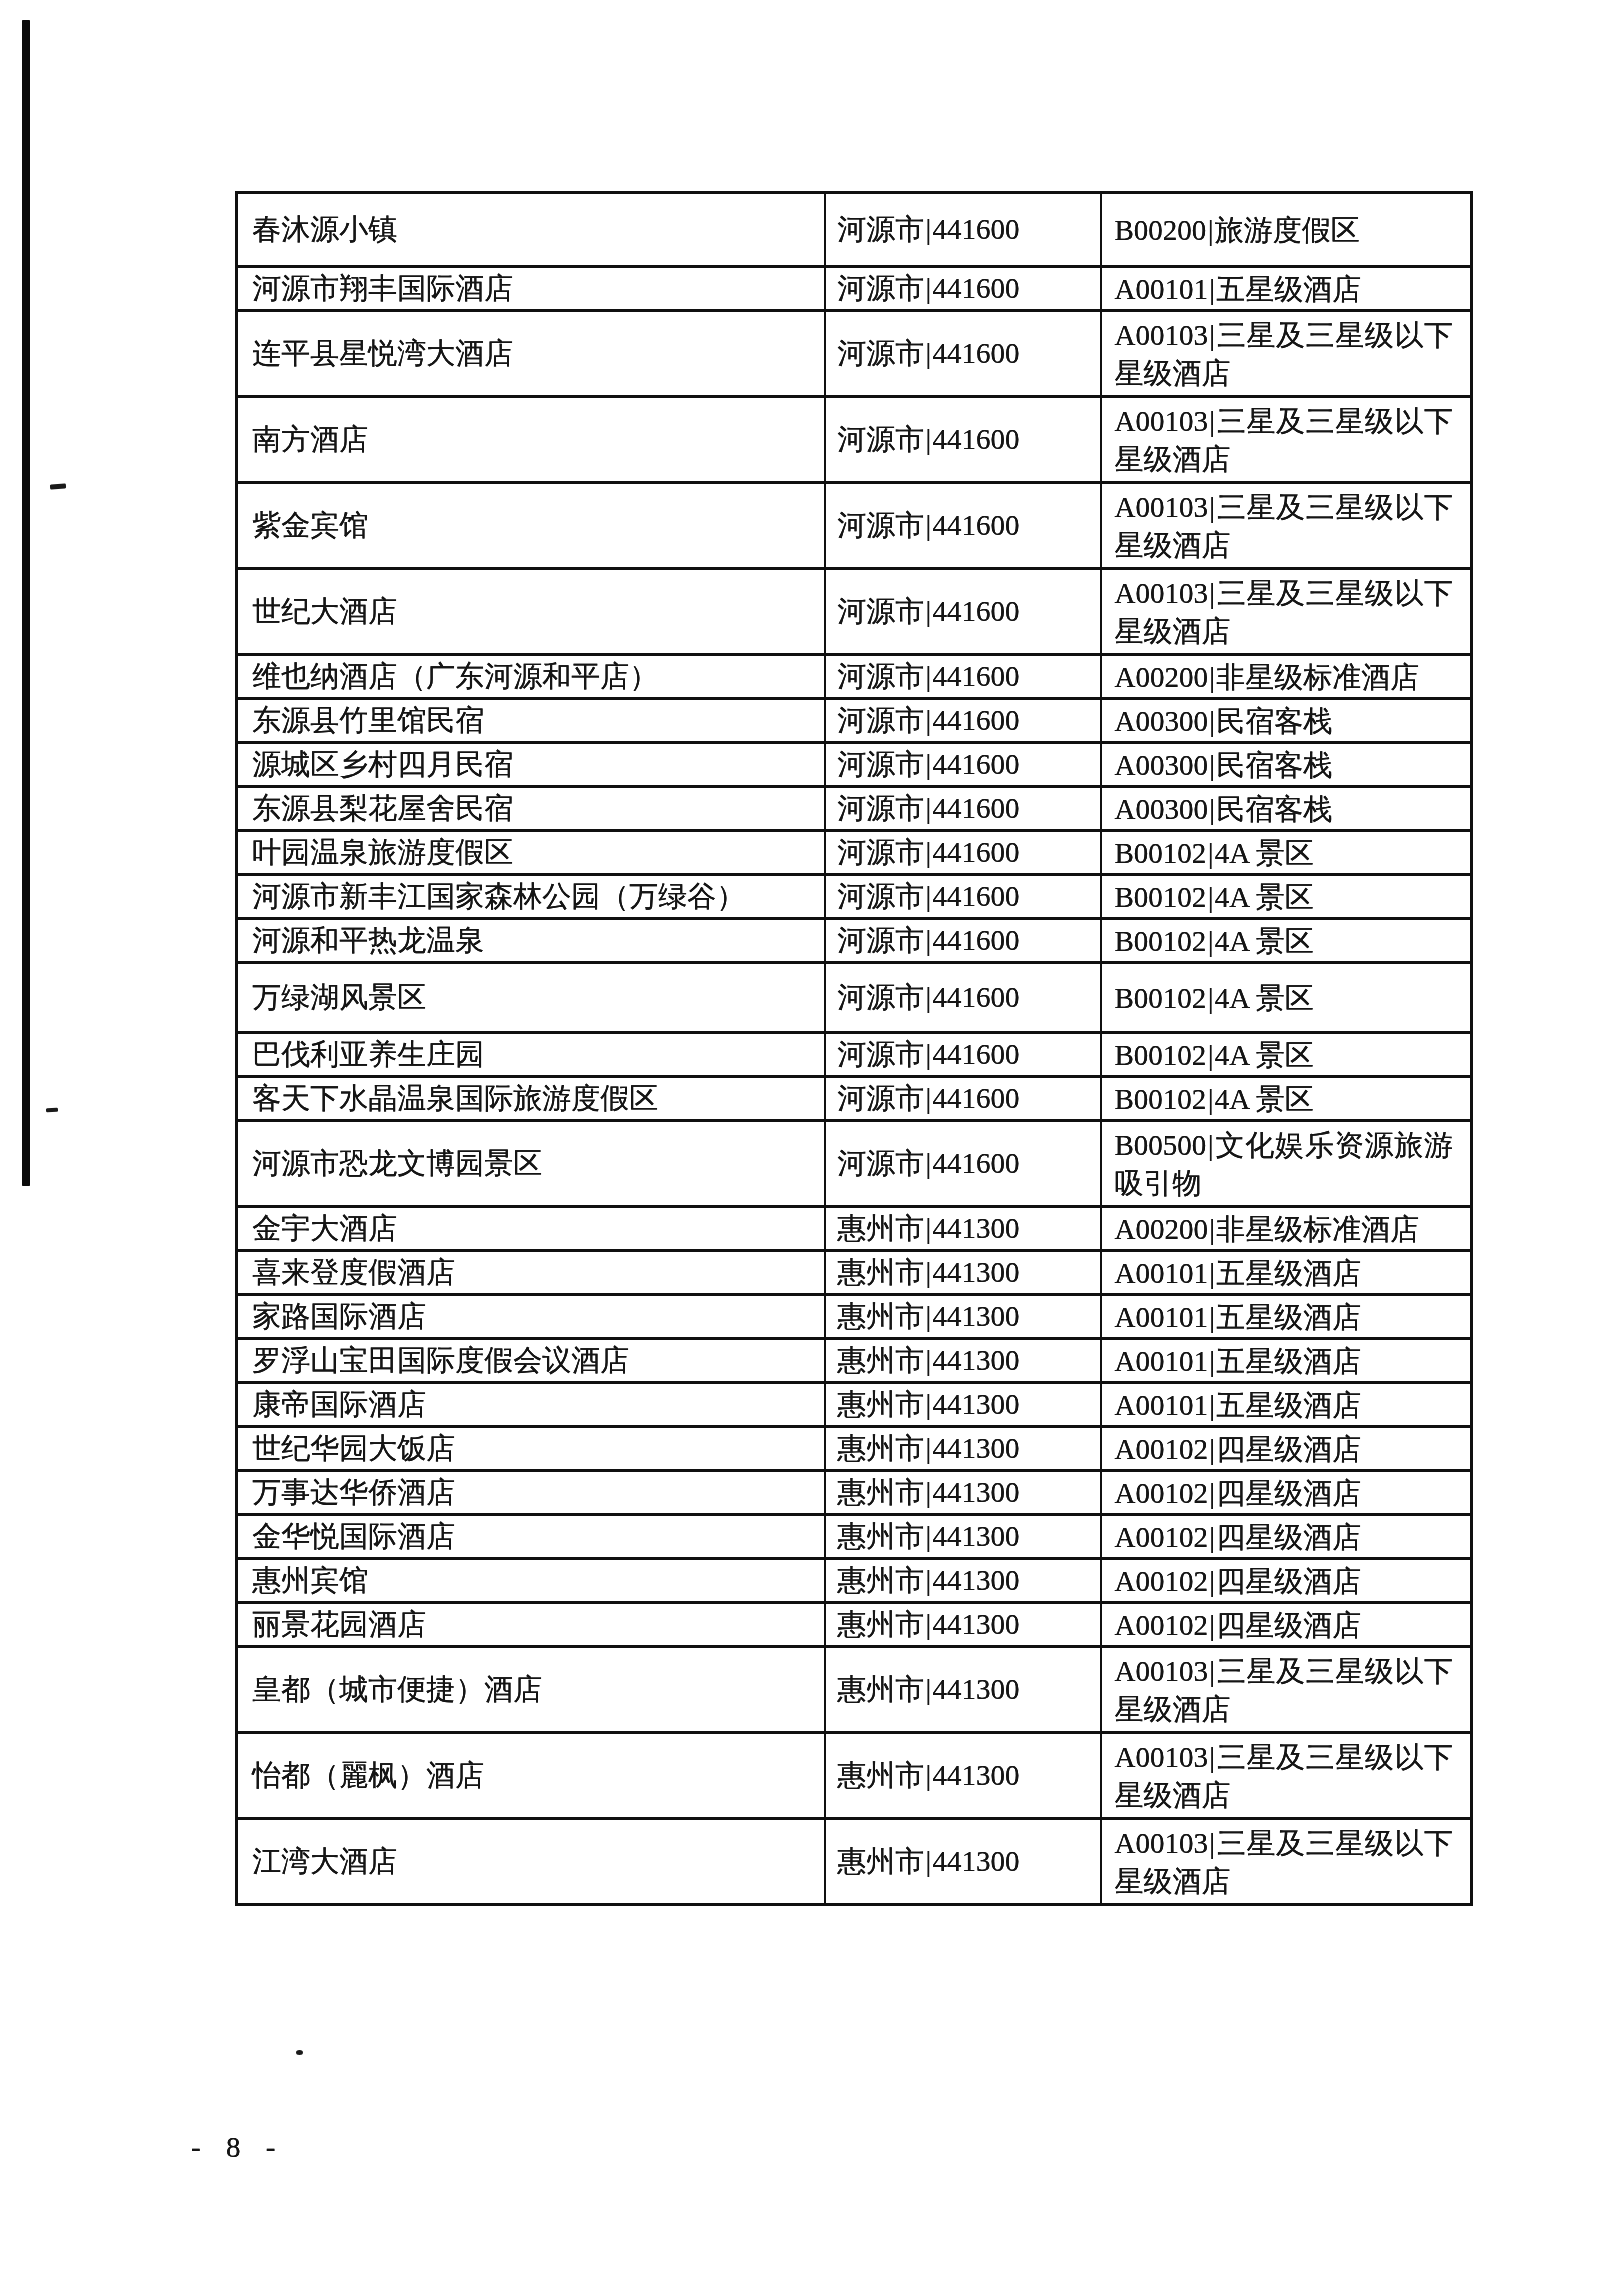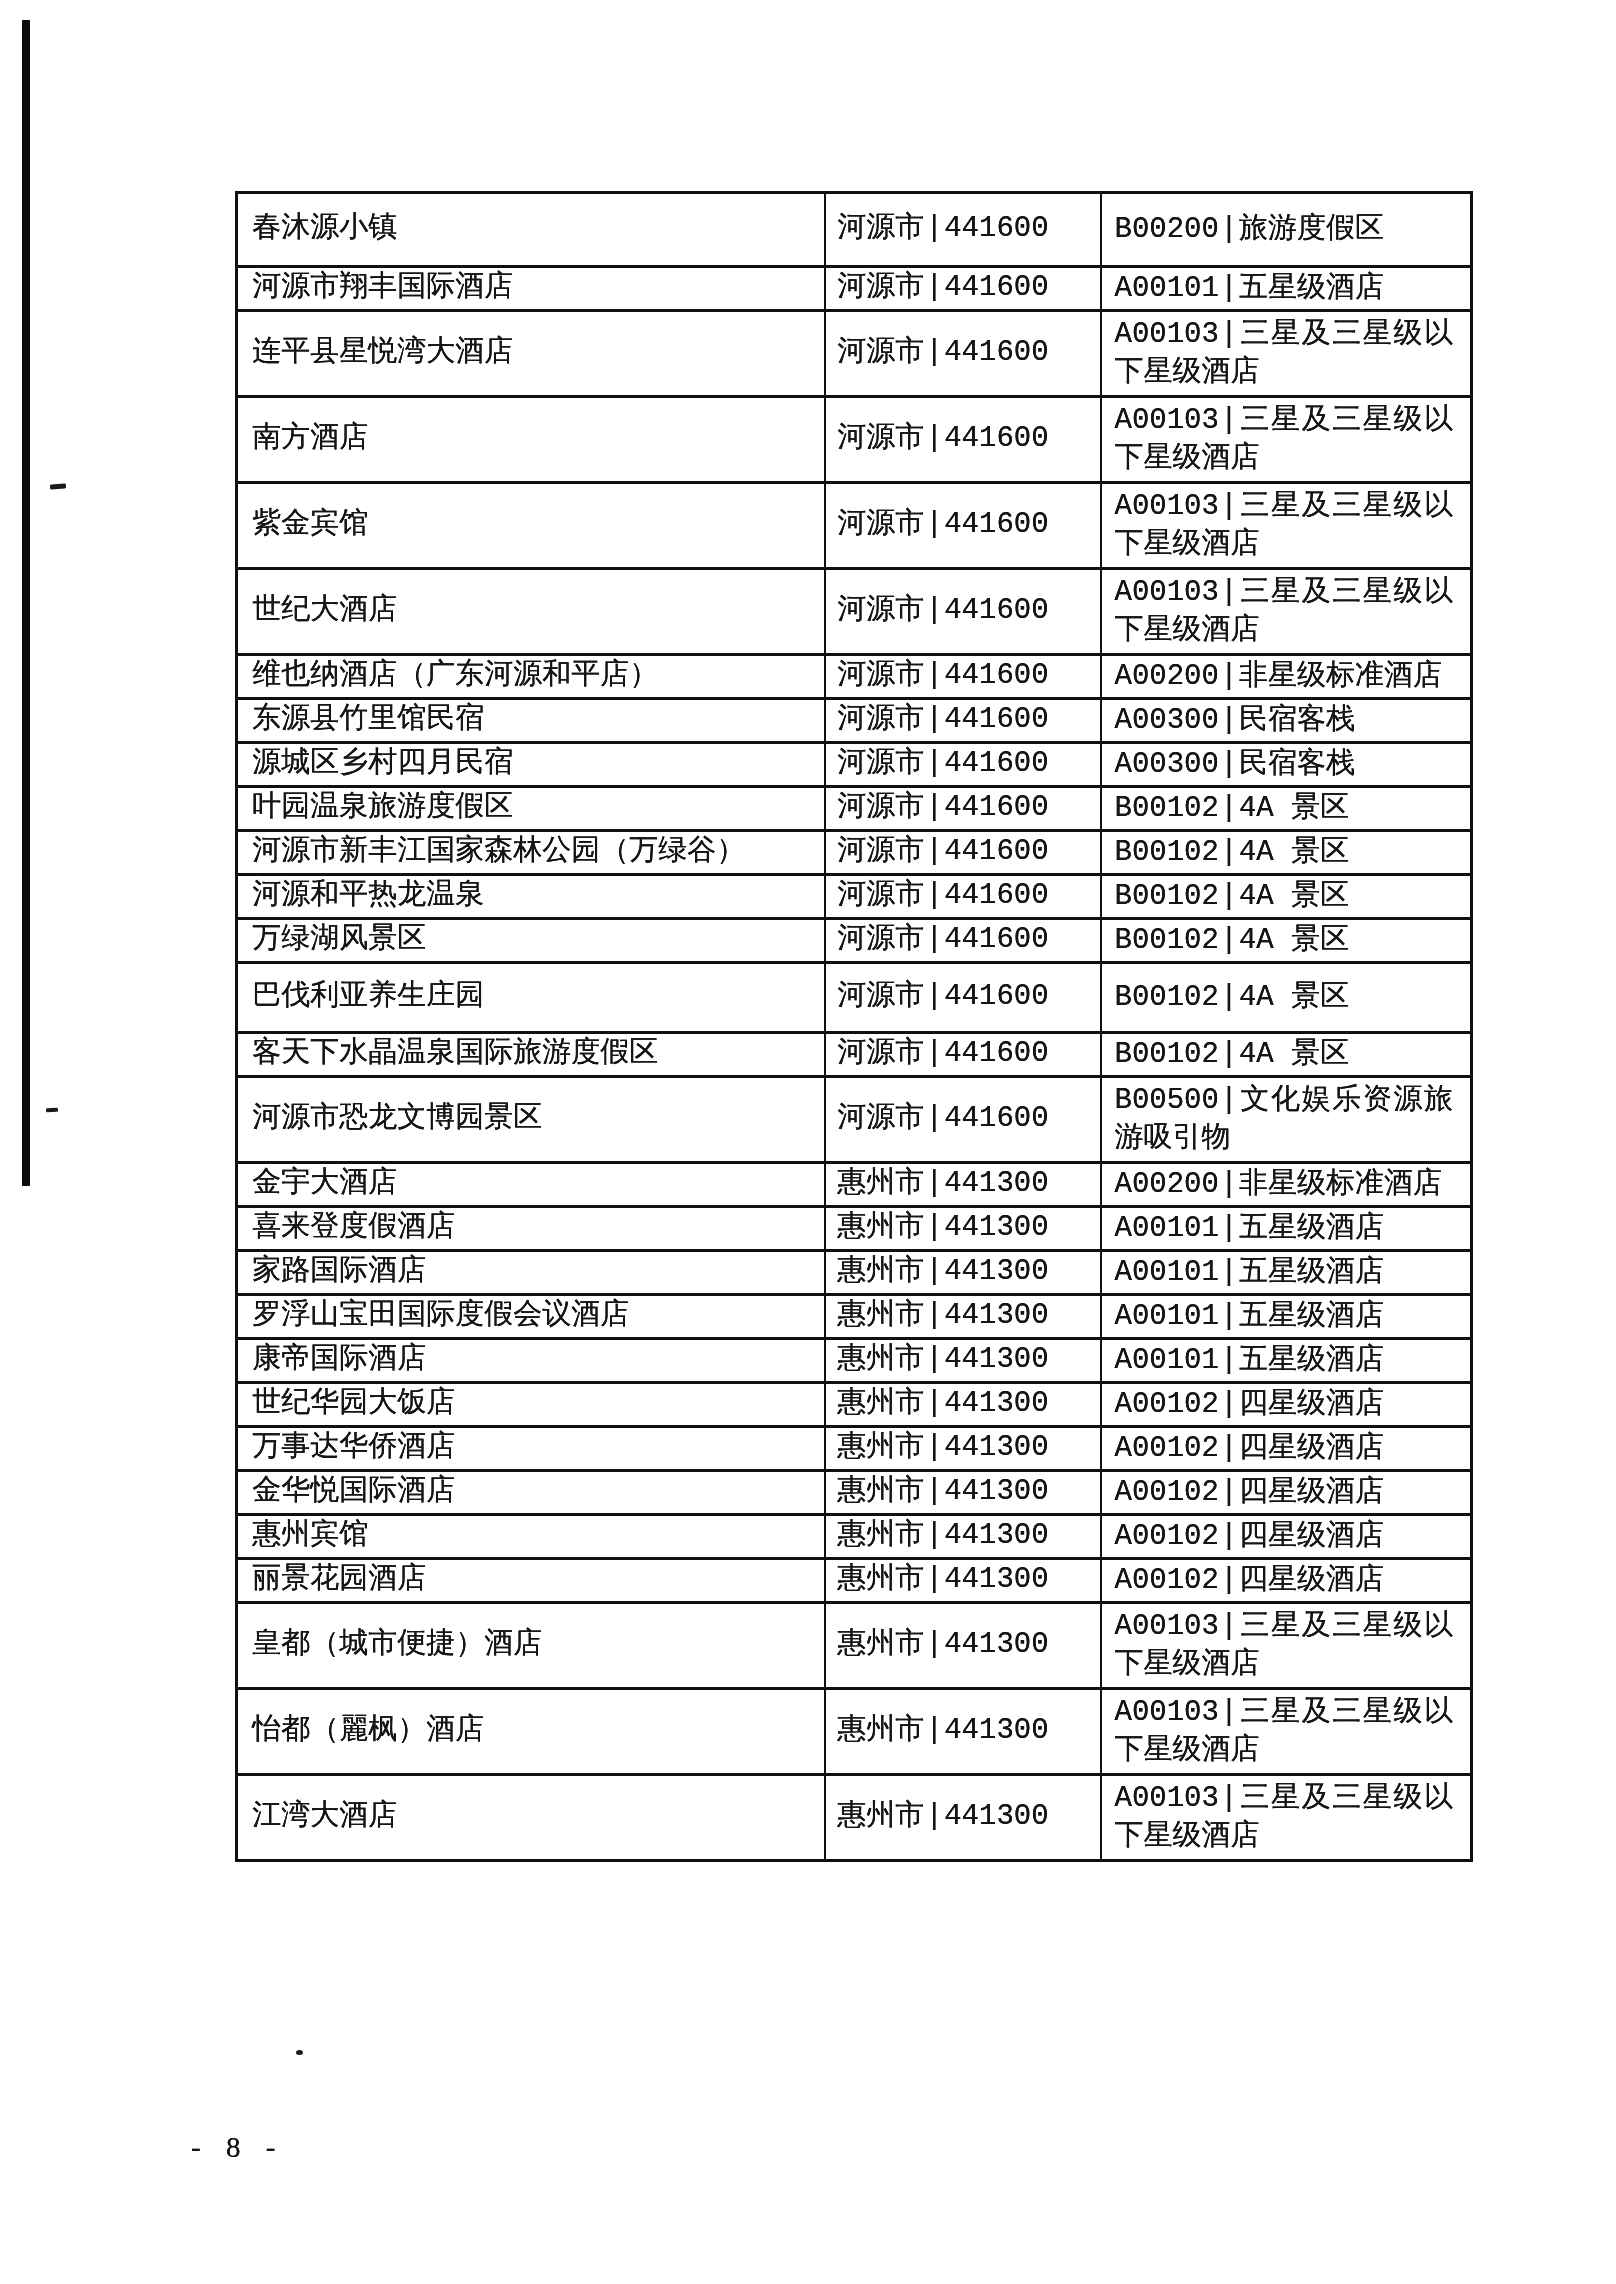--- a/index.html
+++ b/index.html
@@ -45,21 +45,21 @@
     border-left: 2.6px solid #101010;
     border-right: 2.6px solid #101010;
     border-top: 3.9px solid #101010;
     border-bottom: 3.9px solid #101010;
     vertical-align: middle;
     font-size: 29px;
     line-height: 1.18;
     text-shadow: 0 0 0.5px #000;
     overflow: hidden;
   }
-  tr { height: 44px; font-family: Liberation Mono, monospace; }
+  tr { height: 44px; }
   tr.two { height: 86px; }
   tr:nth-child(1) { height: 74px; }
   tr:nth-child(14) { height: 70px; }
 
   td.c-name { padding-left: 14.3px; white-space: nowrap; }
   td.c-city { padding-left: 11.7px; white-space: nowrap; }
   td.c-cat  { padding-left: 13px; padding-right: 17px; }
   td.c-cat .catline {
     text-align: justify;
     text-justify: inter-ideograph;
@@ -213,20 +213,33 @@
     <td class="c-city">
       <span class="city">河源市</span><span class="sep">|</span><span class="code">441600</span>
     </td>
     <td class="c-cat">
       <div class="catline">
         <span class="ccode">A00300</span><span class="sep">|</span><span class="clabel">民宿客栈</span>
       </div>
     </td>
   </tr>
 
+  <tr>
+    <td class="c-name">
+      <span class="nm">东源县梨花屋舍民宿</span>
+    </td>
+    <td class="c-city">
+      <span class="city">河源市</span><span class="sep">|</span><span class="code">441600</span>
+    </td>
+    <td class="c-cat">
+      <div class="catline">
+        <span class="ccode">A00300</span><span class="sep">|</span><span class="clabel">民宿客栈</span>
+      </div>
+    </td>
+  </tr>
 
   <tr>
     <td class="c-name">
       <span class="nm">叶园温泉旅游度假区</span>
     </td>
     <td class="c-city">
       <span class="city">河源市</span><span class="sep">|</span><span class="code">441600</span>
     </td>
     <td class="c-cat">
       <div class="catline">

